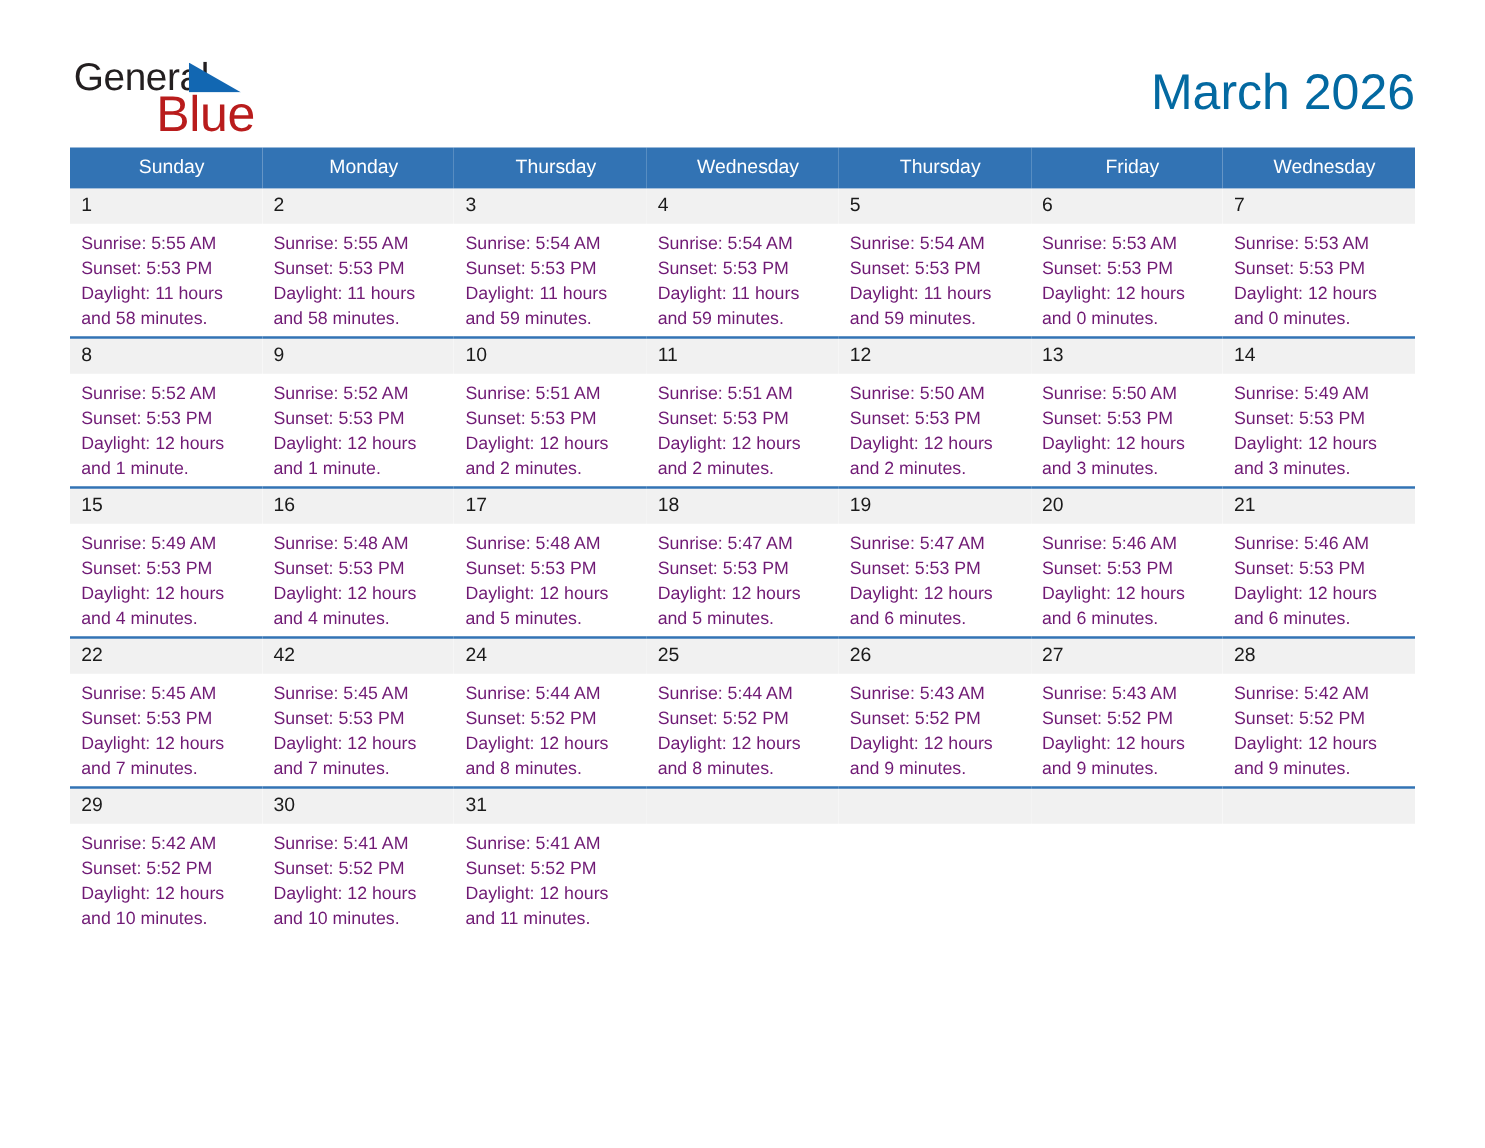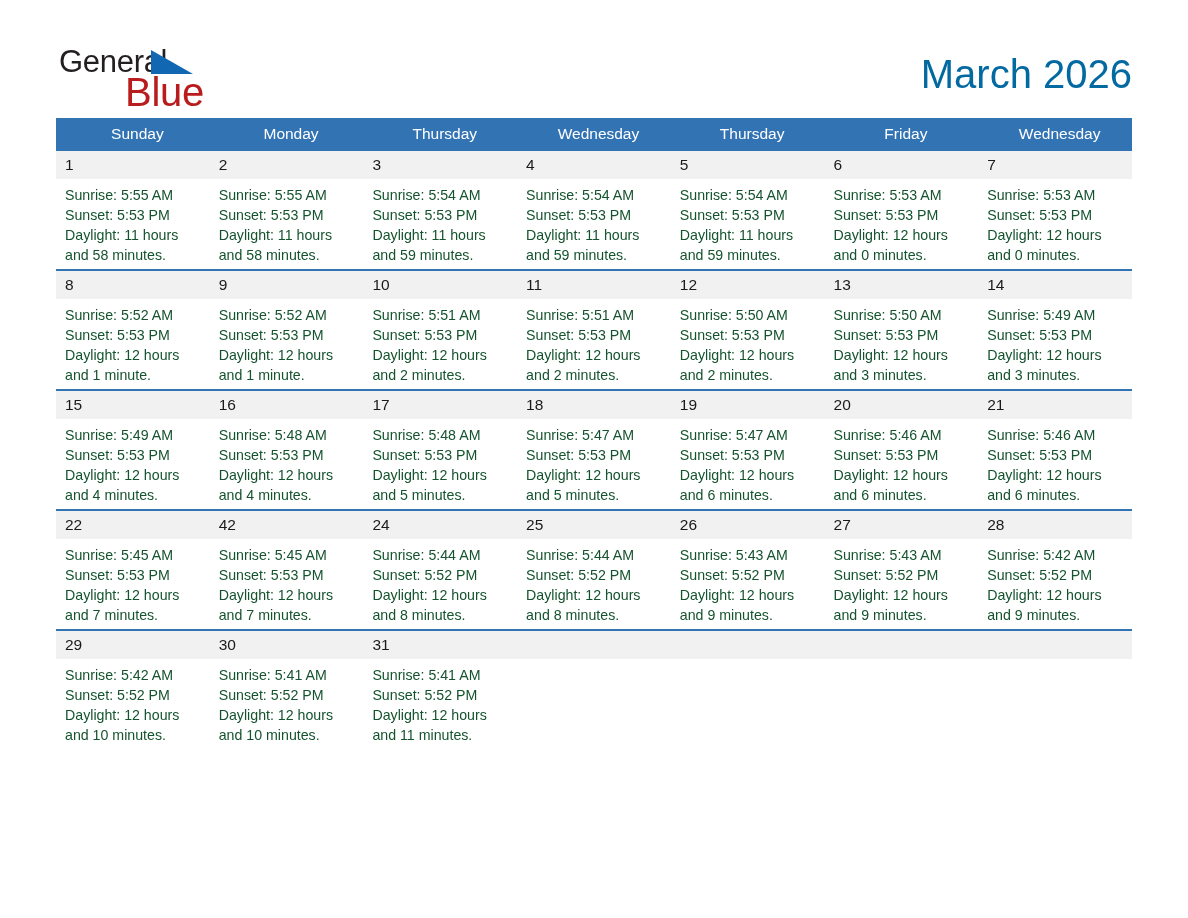--- a/index.html
+++ b/index.html
@@ -118,21 +118,21 @@
     line-height: 1;
     min-height: 15px;
   }
   td.blank .daynum {
     background: #f1f1f1;
   }
   .details {
     padding: 6px 6px 0 9px;
     font-size: 14.2px;
     line-height: 20px;
-    color: #14532d;
+    color: #701a75;
   }
   .details div { white-space: nowrap; }
 </style>
 </head>
 <body>
 
 <div class="page">
 
   <div class="topbar">
 

